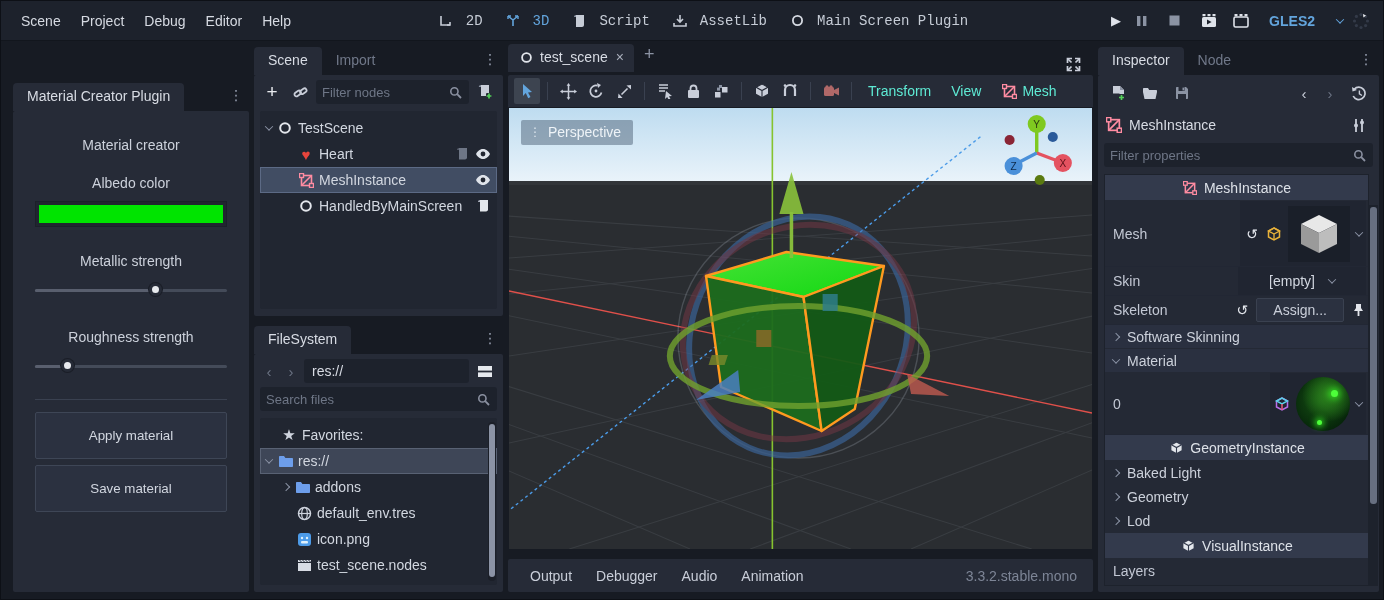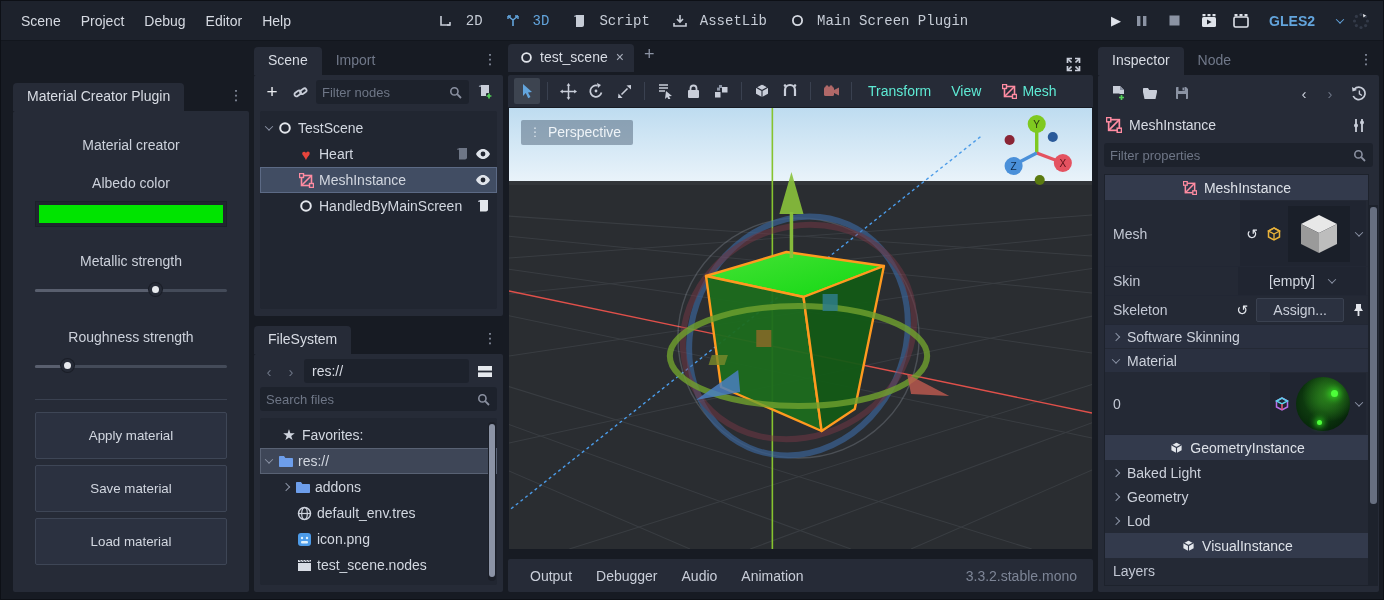--- a/index.html
+++ b/index.html
@@ -249,21 +249,20 @@
           </div>
           <div class="mc-label" style="margin-top:22px;">Roughness strength</div>
           <div class="slider">
             <div class="track"></div>
             <div class="fill" style="width: 17%;"></div>
             <div class="grab" style="left: 17%;"></div>
           </div>
           <div class="sep"></div>
           <button class="mc-btn">Apply material</button>
           <button class="mc-btn">Save material</button>
-          <button class="mc-btn">Load material</button>
         </div>
       </div>
     </div>
 
     <div class="col col-scene">
       <div style="display:flex;flex-direction:column;height:272px;flex:none;">
         <div class="tabbar">
           <div class="tab active">Scene</div>
           <div class="tab">Import</div>
           <span class="dots">⋮</span>

